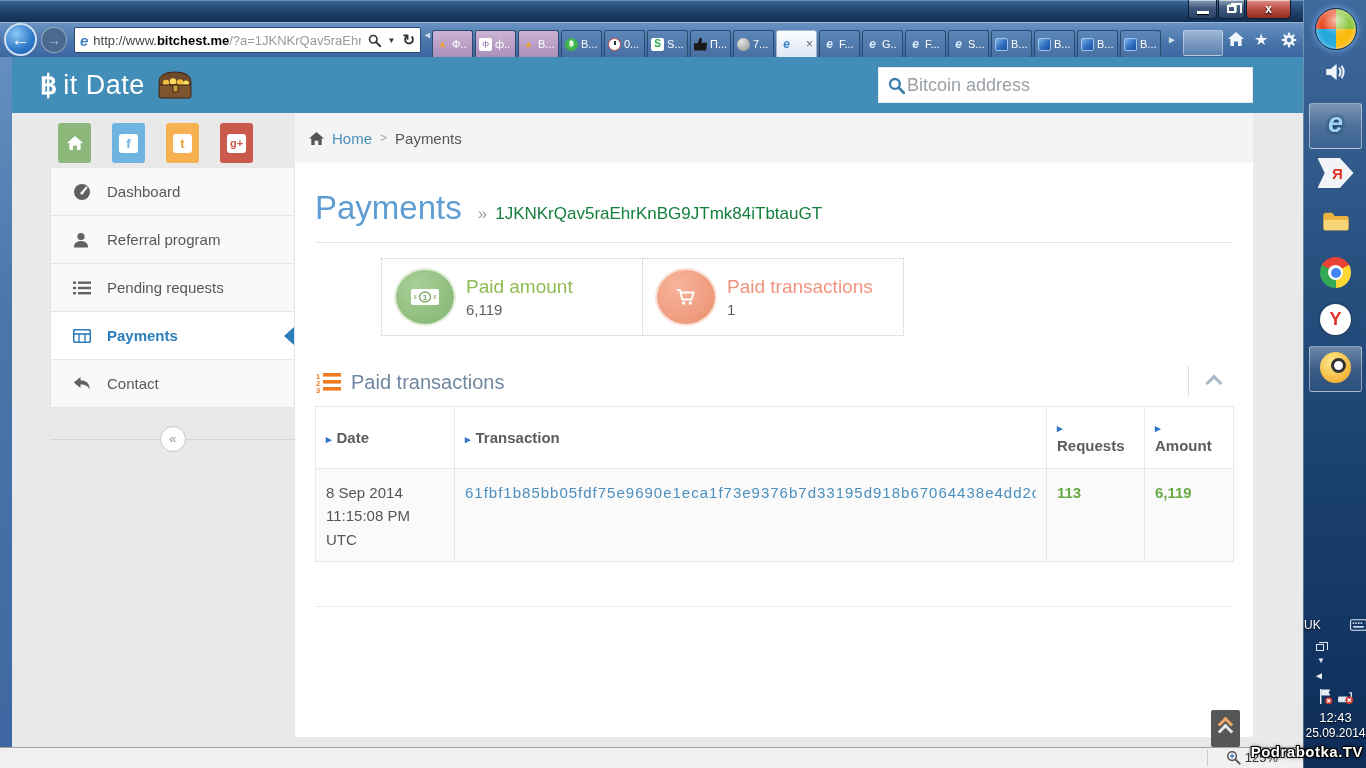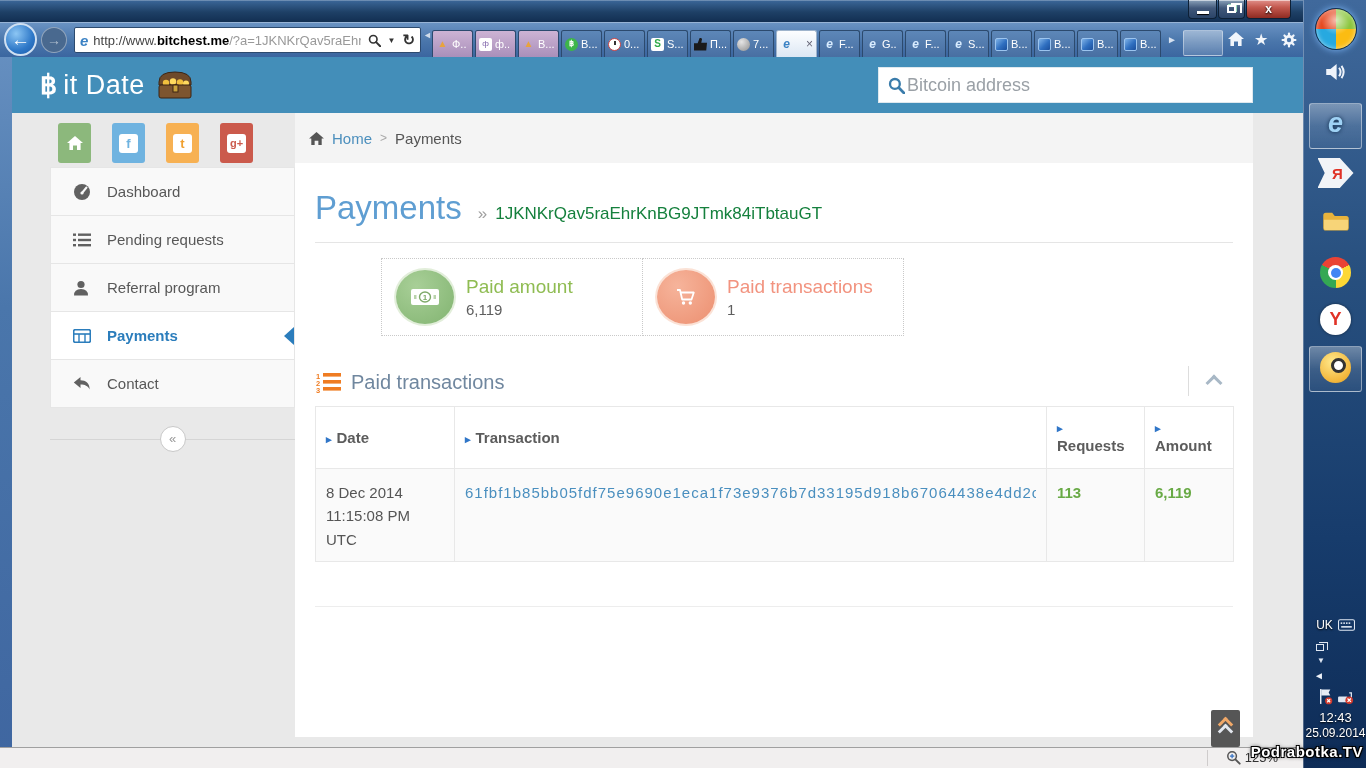--- a/index.html
+++ b/index.html
@@ -172,21 +172,21 @@
     background:conic-gradient(from -60deg,#ea4335 0 120deg,#fdd835 0 240deg,#34a853 0 360deg)}
   .t-chrome::before{content:'';position:absolute;inset:8px;background:#fff;border-radius:50%}
   .t-chrome::after{content:'';position:absolute;inset:10.5px;background:#4285f4;border-radius:50%}
   .t-yy{width:31px;height:31px;border-radius:50%;background:#fff;color:#e03226;font-weight:bold;font-size:18px;
     display:flex;align-items:center;justify-content:center;box-shadow:0 0 3px rgba(0,0,0,.5)}
   .t-qip{width:31px;height:31px;border-radius:50%;position:relative;
     background:radial-gradient(circle at 40% 32%,#ffe98c,#f2b63b 70%,#d99a23)}
   .t-qip::after{content:'';position:absolute;left:11px;top:6px;width:9px;height:9px;border-radius:50%;
     background:#fff;border:3px solid #333}
   .tray{position:absolute;left:0;width:63px;color:#fff}
-  .tr-lang{top:618px;display:flex;align-items:center;justify-content:center}
+  .tr-lang{top:618px;display:flex;align-items:center;justify-content:space-between}
   .tr-lang .lg{font-size:12px;margin-right:5px;text-shadow:0 1px 2px #000}
   .tr-restore{top:644px;left:12px;width:8px;height:7px;border:1px solid #dfe7f2;position:absolute}
   .tr-restore::before{content:'';position:absolute;left:2px;top:-3px;width:8px;height:7px;border:1px solid #dfe7f2;border-bottom:none;border-left:none}
   .tr-caret{top:656px;left:13px;position:absolute;color:#dfe7f2;font-size:8px}
   .tr-left{top:670px;left:10px;position:absolute;color:#eef2f8;font-size:10px}
   .tr-icons{top:688px;display:flex;justify-content:center;gap:4px}
   .tr-time{top:710px;text-align:center;width:63px;position:absolute;font-size:13px;text-shadow:0 1px 2px #000}
   .tr-date{top:726px;text-align:center;width:63px;position:absolute;font-size:12px;text-shadow:0 1px 2px #000}
   .watermark{position:absolute;right:3px;top:743px;z-index:99;color:#fff;font-size:15px;font-weight:bold;letter-spacing:.5px;
     text-shadow:-1px -1px 0 #000,1px -1px 0 #000,-1px 1px 0 #000,1px 1px 0 #000,0 0 4px #000}
@@ -377,41 +377,41 @@
                   <svg width="18" height="18" viewBox="0 0 18 18">
                     <circle cx="9" cy="9" r="8" fill="currentColor"></circle>
                     <line x1="9" y1="10" x2="13.5" y2="4.5" stroke="#f8f8f8" stroke-width="2" stroke-linecap="round"></line>
                     <circle cx="9" cy="10" r="1.6" fill="#f8f8f8"></circle>
                   </svg>
                 </span>
               <span>Dashboard</span>
             </div>
             <div class="mi">
               <span class="mic">
+                  <svg width="16" height="16" viewBox="0 0 16 16">
+                    <circle cx="8" cy="4.5" r="3.6" fill="currentColor"></circle>
+                    <path d="M1 15.5 Q1 9 8 9 Q15 9 15 15.5 Z" fill="currentColor"></path>
+                  </svg>
+                </span>
+              <span>Referral program</span>
+            </div>
+            <div class="mi">
+              <span class="mic">
                   <svg width="18" height="14" viewBox="0 0 18 14">
                     <g fill="currentColor">
                       <rect x="0" y="0.5" width="3" height="2.4"></rect>
                       <rect x="5" y="0.5" width="13" height="2.4"></rect>
                       <rect x="0" y="5.8" width="3" height="2.4"></rect>
                       <rect x="5" y="5.8" width="13" height="2.4"></rect>
                       <rect x="0" y="11" width="3" height="2.4"></rect>
                       <rect x="5" y="11" width="13" height="2.4"></rect>
                     </g>
                   </svg>
                 </span>
               <span>Pending requests</span>
-            </div>
-            <div class="mi">
-              <span class="mic">
-                  <svg width="16" height="16" viewBox="0 0 16 16">
-                    <circle cx="8" cy="4.5" r="3.6" fill="currentColor"></circle>
-                    <path d="M1 15.5 Q1 9 8 9 Q15 9 15 15.5 Z" fill="currentColor"></path>
-                  </svg>
-                </span>
-              <span>Referral program</span>
             </div>
             <div class="mi active">
               <span class="mic">
                   <svg width="18" height="14" viewBox="0 0 18 14">
                     <rect x="0.7" y="0.7" width="16.6" height="12.6" rx="1.5" fill="none" stroke="currentColor" stroke-width="1.6"></rect>
                     <line x1="0.7" y1="5" x2="17.3" y2="5" stroke="currentColor" stroke-width="1.6"></line>
                     <line x1="6" y1="5" x2="6" y2="13.3" stroke="currentColor" stroke-width="1.4"></line>
                     <line x1="12" y1="5" x2="12" y2="13.3" stroke="currentColor" stroke-width="1.4"></line>
                   </svg>
                 </span>
@@ -513,21 +513,21 @@
               <tr>
                 <th><span class="caret">▸</span><span>Date</span></th>
                 <th><span class="caret">▸</span><span>Transaction</span></th>
                 <th class="th-stack"><span class="caret">▸</span><span>Requests</span></th>
                 <th class="th-stack"><span class="caret">▸</span><span>Amount</span></th>
               </tr>
             </thead>
             <tbody>
               <tr>
                 <td>
-                  <div>8 Dec 2014</div>
+                  <div>8 Sep 2014</div>
                   <div>11:15:08 PM</div>
                   <div>UTC</div>
                 </td>
                 <td>
                     <a class="txlink" href="#">61fbf1b85bb05fdf75e9690e1eca1f73e9376b7d33195d918b67064438e4dd2c</a>
                   </td>
                 <td class="green">113</td>
                 <td class="green">6,119</td>
               </tr>
             </tbody>

